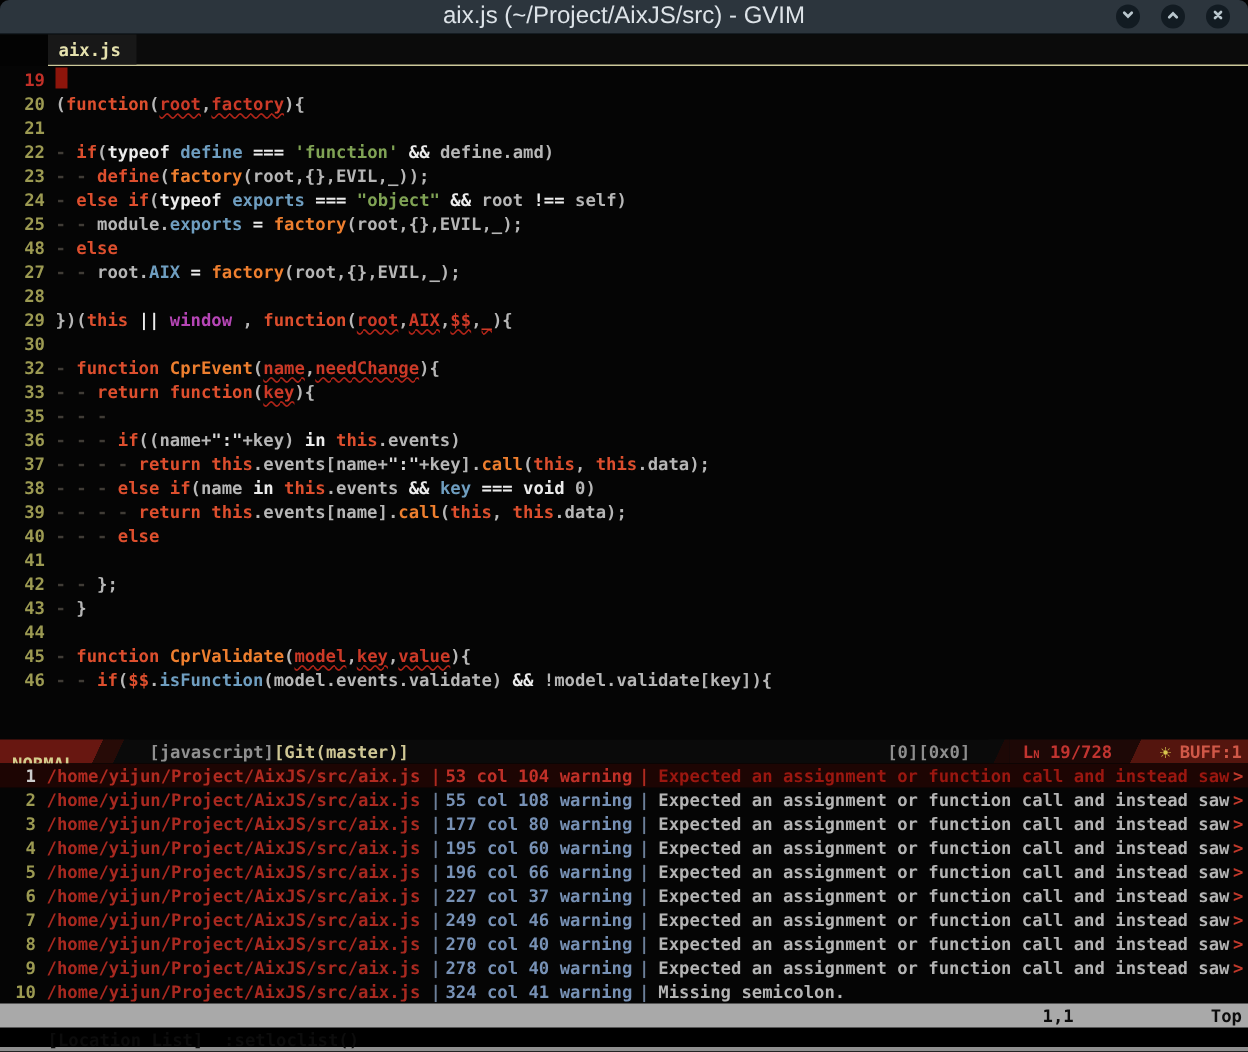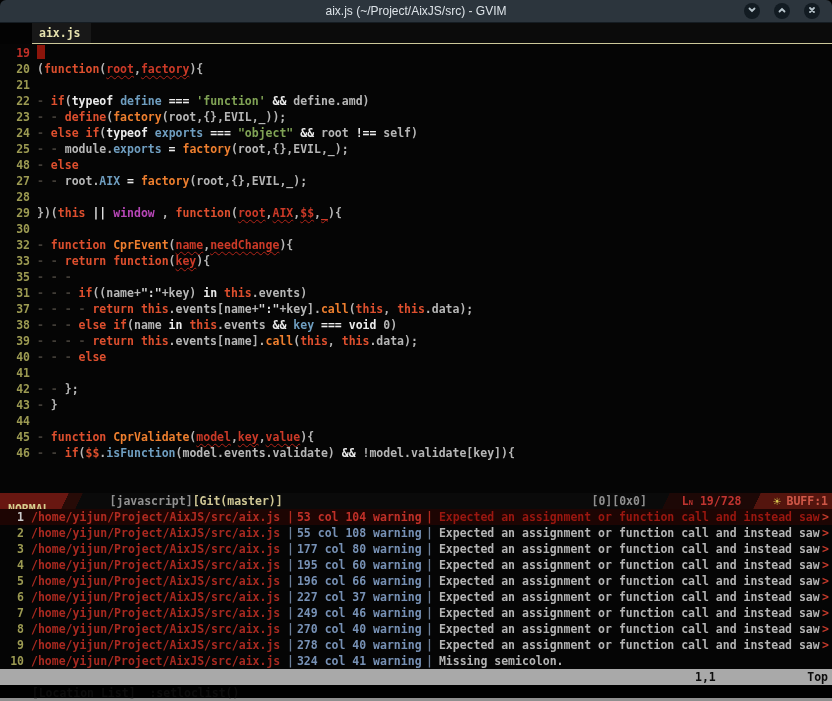--- a/index.html
+++ b/index.html
@@ -1,21 +1,21 @@
 <!DOCTYPE html>
 <html><head>
 <meta charset="utf-8">
 <style>
   html,body{margin:0;padding:0;background:#000;}
   .win{width:832px;height:701px;display:flex;flex-direction:column;background:#030303;overflow:hidden;
        font-family:"DejaVu Sans Mono",monospace;font-size:11.5px;font-weight:bold;}
   
   .titlebar{height:22px;flex:none;background:#2c353d;border-radius:6px 6px 0 0;position:relative;
             display:flex;align-items:center;justify-content:center;border-bottom:1px solid #151c22;}
-  .title{font-family:"Liberation Sans",sans-serif;font-size:12px;font-weight:normal;color:#dde3e8;}
+  .title{font-family:"Liberation Sans",sans-serif;font-size:16px;font-weight:normal;color:#dde3e8;}
   .controls{position:absolute;right:12px;top:3px;display:flex;gap:14px;}
   .wbtn{width:16px;height:16px;border-radius:50%;background:#121b22;display:flex;align-items:center;
         justify-content:center;cursor:pointer;}
   .wbtn svg{stroke:#b9c6cd;stroke-width:1.8;fill:none;stroke-linecap:round;}
   
   .tabbar{height:20px;flex:none;background:#0b0b0b;border-bottom:1px solid #ccc89a;display:flex;align-items:stretch;margin-left:32px;}
   .tab{background:#181818;color:#e6e2ae;padding:2px 10px 0 7px;line-height:17px;}
   
   .editor{height:448px;flex:none;background:#050505;overflow:hidden;padding-top:1px;}
   .crow{height:16px;display:flex;white-space:pre;line-height:16px;}
@@ -35,21 +35,21 @@
   .tk-dim{color:#403c36;}
   .tk-arg{color:#cc3a28;text-decoration:underline;text-decoration-style:wavy;
           text-decoration-color:#b02418;text-decoration-thickness:1px;text-underline-offset:2px;}
   
   .statusline{height:16px;flex:none;display:flex;align-items:stretch;background:#0a0a0a;line-height:16px;white-space:pre;}
   .sl-sep{width:14px;flex:none;}
   .sl-mode{background:#681711;color:#d6ce8e;padding:8px 8px;}
   .sep-mode{background:linear-gradient(115deg,#681711 49.5%,#270b07 50.5%);}
   .sl-file{background:#270b07;color:#c13430;padding:0 10px;}
   .sep-file{background:linear-gradient(115deg,#270b07 49.5%,#0a0a0a 50.5%);}
-  .sl-ft{color:#909090;margin-left:24px;}
+  .sl-ft{color:#909090;margin-left:14px;}
   .sl-git{color:#cfc795;}
   .sl-right{margin-left:auto;display:flex;align-items:stretch;}
   .sl-counts{color:#8f8f8f;padding:0 12px;}
   .sep-ruler{background:linear-gradient(115deg,#0a0a0a 49.5%,#1d0806 50.5%);}
   .sl-ruler{background:#1d0806;color:#c13430;padding:0 9px;}
   .sym-sub{font-size:7px;}
   .sep-buff{background:linear-gradient(115deg,#1d0806 49.5%,#54150e 50.5%);}
   .sl-buff{background:#54150e;color:#d05848;padding:0 4px 0 8px;}
   .buff-icon{font-family:"DejaVu Sans",sans-serif;color:#d8c84e;margin-right:5px;font-size:10px;}
   
@@ -113,21 +113,21 @@
       <div class="crow"><span class="lnum">24</span><span class="ltext"><span class="tk-dim">- </span><span class="tk-kw">else</span><span class="tk-def"> </span><span class="tk-kw">if</span><span class="tk-def">(</span><span class="tk-op">typeof</span><span class="tk-def"> </span><span class="tk-id">exports</span><span class="tk-def"> </span><span class="tk-op">===</span><span class="tk-def"> </span><span class="tk-str">"object"</span><span class="tk-def"> </span><span class="tk-op">&amp;&amp;</span><span class="tk-def"> root </span><span class="tk-op">!==</span><span class="tk-def"> self)</span></span></div>
       <div class="crow"><span class="lnum">25</span><span class="ltext"><span class="tk-dim">- - </span><span class="tk-def">module.</span><span class="tk-id">exports</span><span class="tk-def"> </span><span class="tk-op">=</span><span class="tk-def"> </span><span class="tk-fn">factory</span><span class="tk-def">(root,{},EVIL,_);</span></span></div>
       <div class="crow"><span class="lnum">48</span><span class="ltext"><span class="tk-dim">- </span><span class="tk-kw">else</span></span></div>
       <div class="crow"><span class="lnum">27</span><span class="ltext"><span class="tk-dim">- - </span><span class="tk-def">root.</span><span class="tk-id">AIX</span><span class="tk-def"> </span><span class="tk-op">=</span><span class="tk-def"> </span><span class="tk-fn">factory</span><span class="tk-def">(root,{},EVIL,_);</span></span></div>
       <div class="crow"><span class="lnum">28</span><span class="ltext"></span></div>
       <div class="crow"><span class="lnum">29</span><span class="ltext"><span class="tk-def">})(</span><span class="tk-kw">this</span><span class="tk-def"> </span><span class="tk-op">||</span><span class="tk-def"> </span><span class="tk-mag">window</span><span class="tk-def"> , </span><span class="tk-kw">function</span><span class="tk-def">(</span><span class="tk-arg">root</span><span class="tk-def">,</span><span class="tk-arg">AIX</span><span class="tk-def">,</span><span class="tk-arg">$$</span><span class="tk-def">,</span><span class="tk-arg">_</span><span class="tk-def">){</span></span></div>
       <div class="crow"><span class="lnum">30</span><span class="ltext"></span></div>
       <div class="crow"><span class="lnum">32</span><span class="ltext"><span class="tk-dim">- </span><span class="tk-kw">function</span><span class="tk-def"> </span><span class="tk-fn">CprEvent</span><span class="tk-def">(</span><span class="tk-arg">name</span><span class="tk-def">,</span><span class="tk-arg">needChange</span><span class="tk-def">){</span></span></div>
       <div class="crow"><span class="lnum">33</span><span class="ltext"><span class="tk-dim">- - </span><span class="tk-kw">return</span><span class="tk-def"> </span><span class="tk-kw">function</span><span class="tk-def">(</span><span class="tk-arg">key</span><span class="tk-def">){</span></span></div>
       <div class="crow"><span class="lnum">35</span><span class="ltext"><span class="tk-dim">- - -</span></span></div>
-      <div class="crow"><span class="lnum">31</span><span class="ltext"><span class="tk-dim">- - - </span><span class="tk-kw">if</span><span class="tk-def">((name+</span><span class="tk-strw">":"</span><span class="tk-def">+key) </span><span class="tk-op">in</span><span class="tk-def"> </span><span class="tk-kw">this</span><span class="tk-def">.events)</span></span></div>
+      <div class="crow"><span class="lnum">36</span><span class="ltext"><span class="tk-dim">- - - </span><span class="tk-kw">if</span><span class="tk-def">((name+</span><span class="tk-strw">":"</span><span class="tk-def">+key) </span><span class="tk-op">in</span><span class="tk-def"> </span><span class="tk-kw">this</span><span class="tk-def">.events)</span></span></div>
       <div class="crow"><span class="lnum">37</span><span class="ltext"><span class="tk-dim">- - - - </span><span class="tk-kw">return</span><span class="tk-def"> </span><span class="tk-kw">this</span><span class="tk-def">.events[name+</span><span class="tk-strw">":"</span><span class="tk-def">+key].</span><span class="tk-fn">call</span><span class="tk-def">(</span><span class="tk-kw">this</span><span class="tk-def">, </span><span class="tk-kw">this</span><span class="tk-def">.data);</span></span></div>
       <div class="crow"><span class="lnum">38</span><span class="ltext"><span class="tk-dim">- - - </span><span class="tk-kw">else</span><span class="tk-def"> </span><span class="tk-kw">if</span><span class="tk-def">(name </span><span class="tk-op">in</span><span class="tk-def"> </span><span class="tk-kw">this</span><span class="tk-def">.events </span><span class="tk-op">&amp;&amp;</span><span class="tk-def"> </span><span class="tk-id">key</span><span class="tk-def"> </span><span class="tk-op">===</span><span class="tk-def"> </span><span class="tk-op">void</span><span class="tk-def"> 0)</span></span></div>
       <div class="crow"><span class="lnum">39</span><span class="ltext"><span class="tk-dim">- - - - </span><span class="tk-kw">return</span><span class="tk-def"> </span><span class="tk-kw">this</span><span class="tk-def">.events[name].</span><span class="tk-fn">call</span><span class="tk-def">(</span><span class="tk-kw">this</span><span class="tk-def">, </span><span class="tk-kw">this</span><span class="tk-def">.data);</span></span></div>
       <div class="crow"><span class="lnum">40</span><span class="ltext"><span class="tk-dim">- - - </span><span class="tk-kw">else</span></span></div>
       <div class="crow"><span class="lnum">41</span></div>
       <div class="crow"><span class="lnum">42</span><span class="ltext"><span class="tk-dim">- - </span><span class="tk-def">};</span></span></div>
       <div class="crow"><span class="lnum">43</span><span class="ltext"><span class="tk-dim">- </span><span class="tk-def">}</span></span></div>
       <div class="crow"><span class="lnum">44</span><span class="ltext"></span></div>
       <div class="crow"><span class="lnum">45</span><span class="ltext"><span class="tk-dim">- </span><span class="tk-kw">function</span><span class="tk-def"> </span><span class="tk-fn">CprValidate</span><span class="tk-def">(</span><span class="tk-arg">model</span><span class="tk-def">,</span><span class="tk-arg">key</span><span class="tk-def">,</span><span class="tk-arg">value</span><span class="tk-def">){</span></span></div>
       <div class="crow"><span class="lnum">46</span><span class="ltext"><span class="tk-dim">- - </span><span class="tk-kw">if</span><span class="tk-def">(</span><span class="tk-kw">$$</span><span class="tk-def">.</span><span class="tk-id">isFunction</span><span class="tk-def">(model.events.validate) </span><span class="tk-op">&amp;&amp;</span><span class="tk-def"> !model.validate[key]){</span></span></div>

